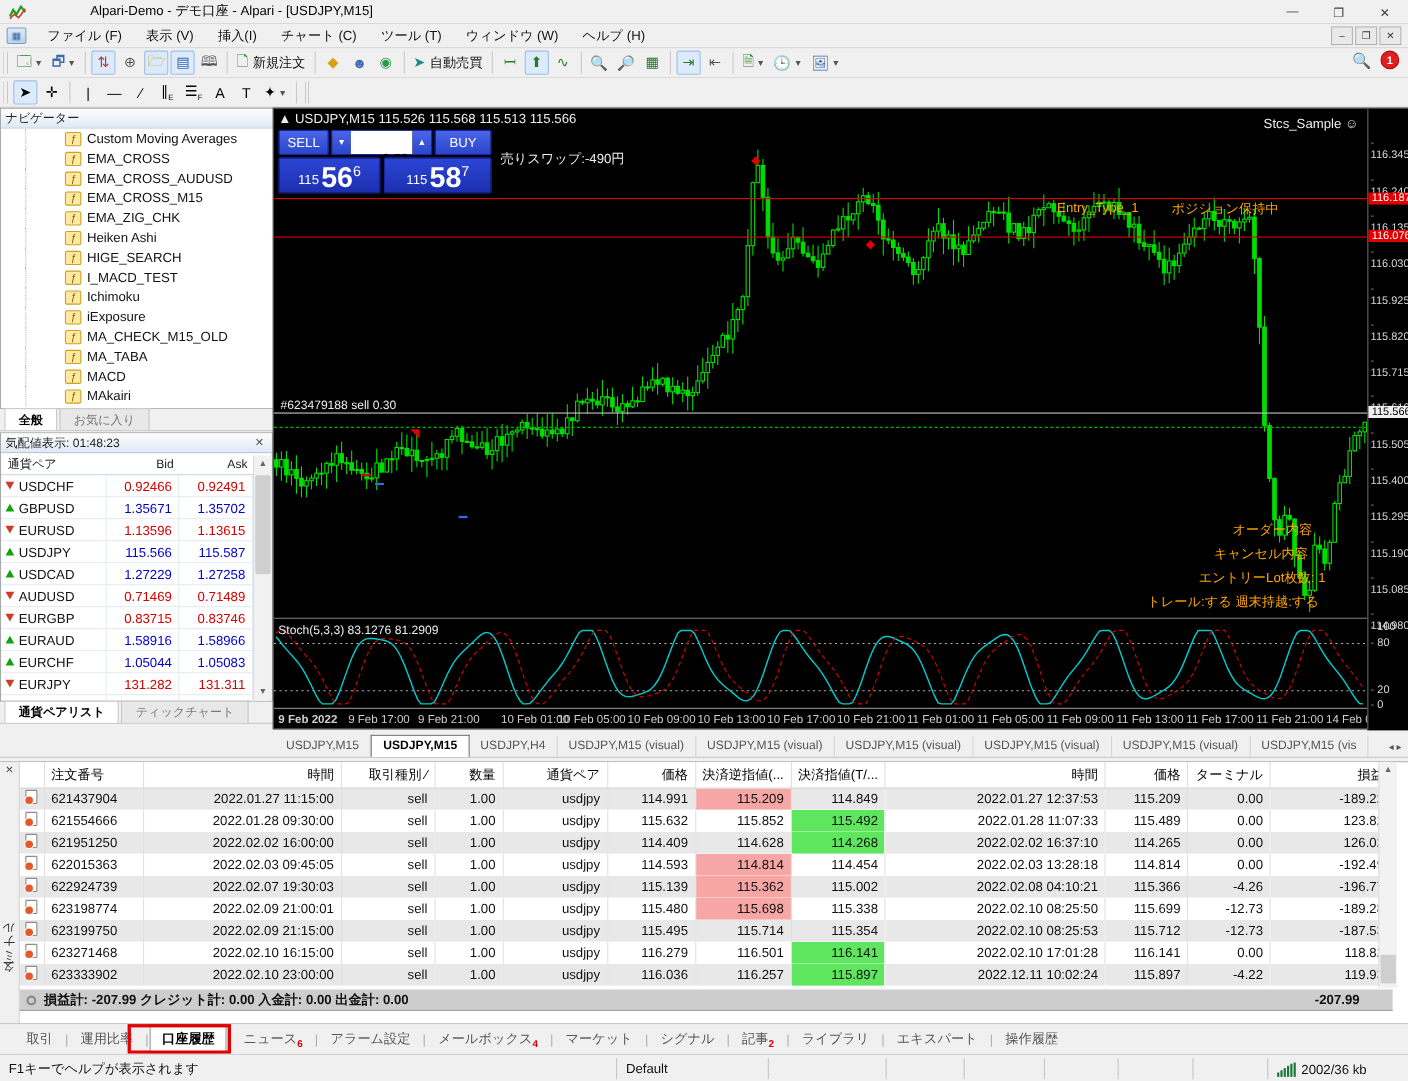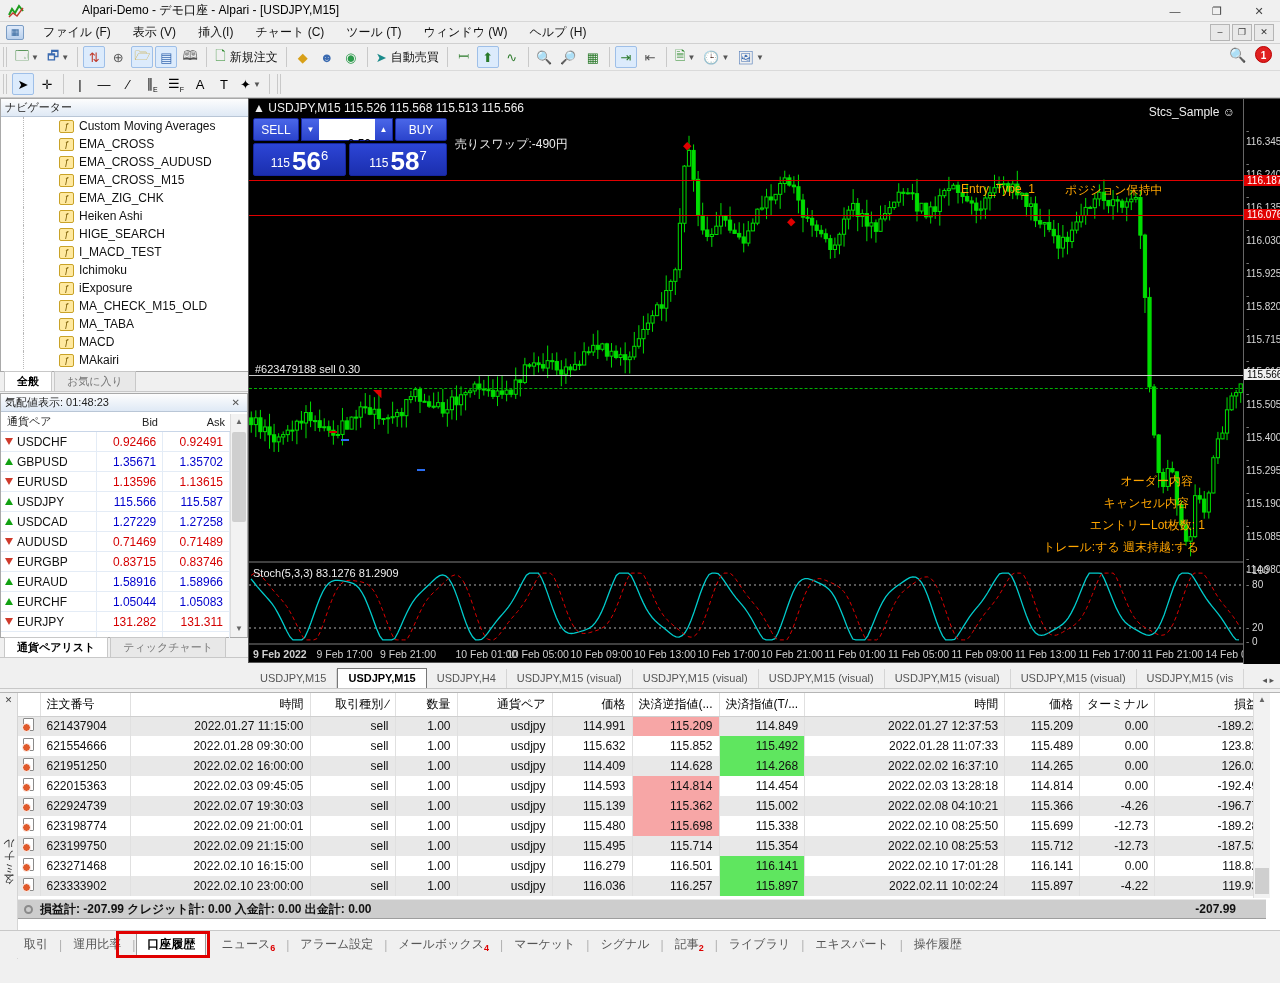--- a/index.html
+++ b/index.html
@@ -1176,21 +1176,21 @@
           <tr class="odd">
             <td class="icon-cell"><span class="doc-ico"></span></td>
             <td style="text-align: left;">623333902</td>
             <td>2022.02.10 23:00:00</td>
             <td>sell</td>
             <td>1.00</td>
             <td>usdjpy</td>
             <td>116.036</td>
             <td>116.257</td>
             <td class="hl-green">115.897</td>
-            <td>2022.02.11 10:02:24</td>
+            <td>2022.12.11 10:02:24</td>
             <td>115.897</td>
             <td>-4.22</td>
             <td>119.93</td>
           </tr>
         </tbody>
     </table>
     <div class="summary">
       <span class="dot"></span>
       <span>損益計: -207.99  クレジット計: 0.00  入金計: 0.00  出金計: 0.00</span>
       <span class="total">-207.99</span>
@@ -1221,13 +1221,34 @@
       <div class="btab">記事<sub>2</sub></div>
       <span class="bsep">|</span>
       <div class="btab">ライブラリ</div>
       <span class="bsep">|</span>
       <div class="btab">エキスパート</div>
       <span class="bsep">|</span>
       <div class="btab">操作履歴</div>
     </div>
   <div class="redbox"></div>
 
+  <div id="statusbar">
+    <div class="sb-help">F1キーでヘルプが表示されます</div>
+    <div class="sb-cell" style="width:138px;">Default</div>
+    <div class="sb-cell" style="width:107px;"></div>
+    <div class="sb-cell" style="width:71px;"></div>
+    <div class="sb-cell" style="width:73px;"></div>
+    <div class="sb-cell" style="width:67px;"></div>
+    <div class="sb-cell" style="width:68px;"></div>
+    <div class="sb-cell" style="width:68px;"></div>
+    <div class="sb-cell" style="flex:1;display:flex;align-items:center;">
+      <span class="sb-bars">
+          <i style="height:4px;"></i>
+          <i style="height:6px;"></i>
+          <i style="height:8px;"></i>
+          <i style="height:10px;"></i>
+          <i style="height:12px;"></i>
+          <i style="height:13px;"></i>
+        </span>
+      <span>2002/36 kb</span>
+    </div>
+  </div>
 </div>
 
 </body></html>

